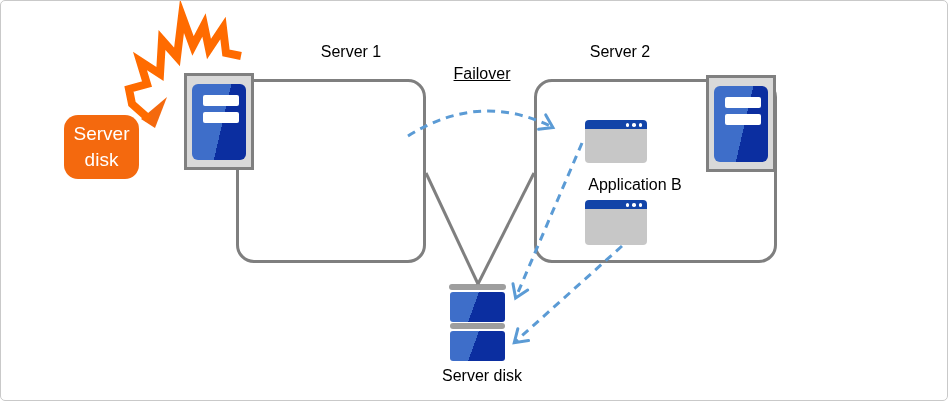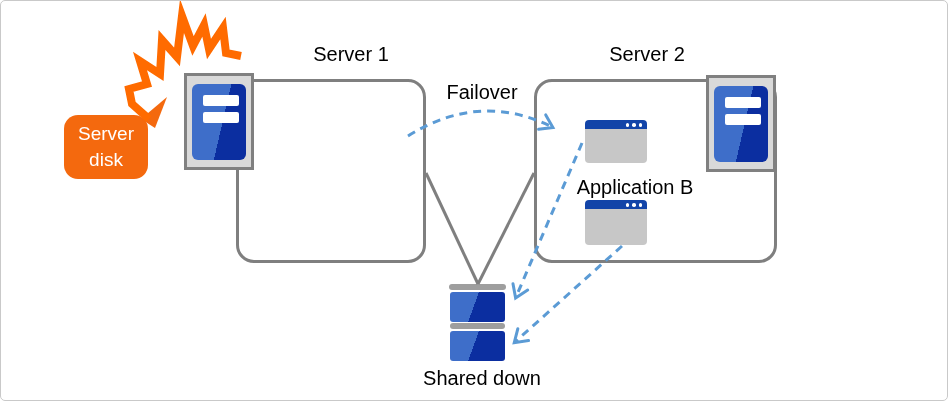--- a/index.html
+++ b/index.html
@@ -50,32 +50,32 @@
   
   .disk{position:absolute;left:448px;top:283px;width:57px;z-index:2;}
   .disk-cap{width:57px;height:6px;background:#9E9E9E;border-radius:3px;}
   .disk-cap.mid{width:55px;margin:1px 0 0 1px;}
   .disk-platter{
     width:55px;height:30px;margin:2px 0 0 1px;border-radius:3px;
     background:linear-gradient(110deg,#3E6EC9 44%,#0B2EA0 44%);
   }
   
   .callout{
-    position:absolute;left:63px;top:114px;width:84px;height:64px;
+    position:absolute;left:63px;top:114px;width:75px;height:64px;
     background:#F4690E;border-radius:14px;z-index:3;
     display:flex;flex-direction:column;align-items:center;justify-content:center;
     color:#fff;font-size:19px;line-height:26px;
   }
   
   .lbl{
-    position:absolute;z-index:3;font-size:20px;text-align:center;white-space:nowrap;
+    position:absolute;z-index:3;font-size:16px;text-align:center;white-space:nowrap;
   }
   #lbl-server1{left:280px;top:42px;width:140px;}
-  #lbl-server2{left:576px;top:42px;width:140px;}
-  #lbl-failover{left:411px;top:80px;width:140px;}
+  #lbl-server2{left:549px;top:42px;width:140px;}
+  #lbl-failover{left:411px;top:64px;width:140px;text-decoration:underline;}
   #lbl-app-a{left:561px;top:91px;width:140px;}
   #lbl-app-b{left:564px;top:175px;width:140px;text-align:center;}
   #lbl-shared-disk{left:406px;top:366px;width:150px;}
   
   .overlay{position:absolute;left:0;top:0;z-index:4;pointer-events:none;}
 </style>
 </head>
 <body>
 
 <div class="canvas">
@@ -126,21 +126,21 @@
 
   <div class="callout">
     <span>Server</span>
     <span>disk</span>
   </div>
 
   <div class="lbl" id="lbl-server1">Server 1</div>
   <div class="lbl" id="lbl-server2">Server 2</div>
   <div class="lbl" id="lbl-failover">Failover</div>
   <div class="lbl" id="lbl-app-b">Application B</div>
-  <div class="lbl" id="lbl-shared-disk">Shared down</div>
+  <div class="lbl" id="lbl-shared-disk">Server disk</div>
 
   <svg class="overlay" width="948" height="401" viewBox="0 0 948 401">
     <defs>
       <marker id="arrowBlue" markerUnits="userSpaceOnUse" markerWidth="22" markerHeight="22" viewBox="0 0 22 22" refX="15" refY="11" orient="auto">
         <path d="M4,3 L16,11 L4,19" fill="none" stroke="#5B9BD5" stroke-width="3" stroke-linecap="round"></path>
       </marker>
     </defs>
 
     <line x1="425" y1="172" x2="477" y2="283" stroke="#7F7F7F" stroke-width="3"></line>
     <line x1="533" y1="172" x2="477" y2="283" stroke="#7F7F7F" stroke-width="3"></line>

